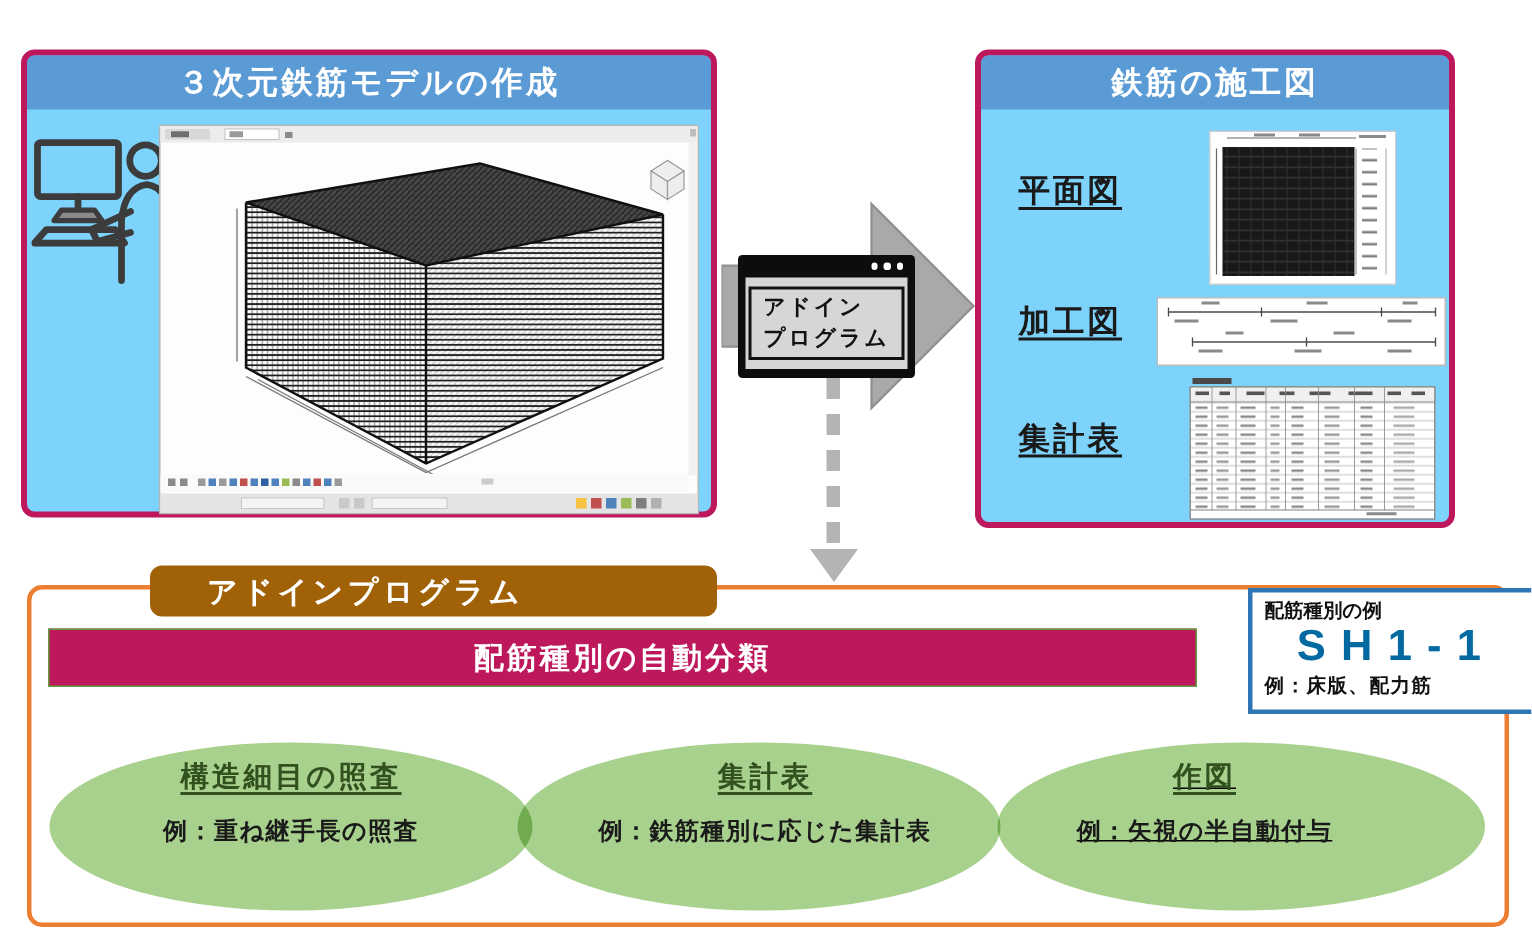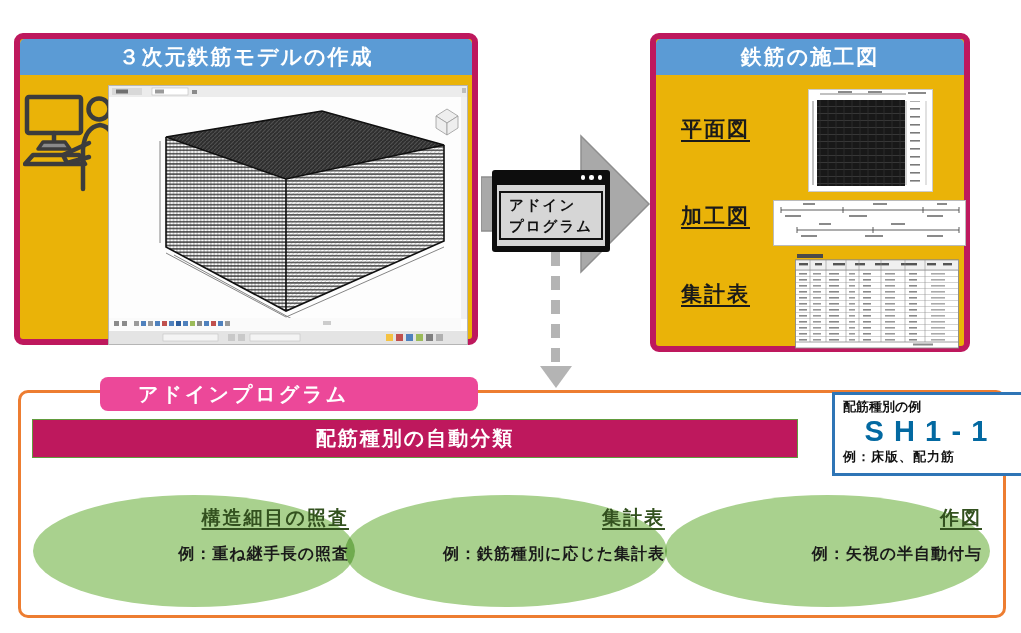--- a/index.html
+++ b/index.html
@@ -1,21 +1,21 @@
 <!DOCTYPE html>
 <html><head>
 <meta charset="utf-8">
 <style>
   * { margin:0; padding:0; box-sizing:border-box; }
   html,body { background:#ffffff; }
   body { font-family:"Liberation Sans","DejaVu Sans",sans-serif; }
   .stage { position:relative; width:1021px; height:633px; background:#ffffff; overflow:hidden; }
 
   
-  .panel-blue { position:absolute; background:#eab308; border:6px solid #be185d; border-radius:9px; }
+  .panel-blue { position:absolute; background:#7dd3fc; border:4px solid #be185d; border-radius:9px; }
   .panel-blue .hdr { height:36px; background:#5b9bd5; border-radius:5px 5px 0 0;
     display:flex; align-items:center; justify-content:center;
     color:#ffffff; font-weight:bold; font-size:21px; letter-spacing:2px; }
   #model-panel { left:14px; top:33px; width:464px; height:312px; }
   #drawings-panel { left:650px; top:33px; width:320px; height:319px; }
 
   
   .person-icon { position:absolute; left:3px; top:50px; width:98px; height:112px; }
 
   
@@ -43,41 +43,41 @@
 
   .dash-line { position:absolute; left:551px; top:252px; width:9px; height:116px;
     background:repeating-linear-gradient(to bottom,#b4b4b4 0 14px,transparent 14px 24px); z-index:2; }
   .dash-head { position:absolute; left:540px; top:366px; width:0; height:0; z-index:2;
     border-left:16px solid transparent; border-right:16px solid transparent; border-top:22px solid #b4b4b4; }
 
   
   #addin-panel { position:absolute; left:18px; top:390px; width:988px; height:228px;
     background:#ffffff; border:3px solid #ed7d31; border-radius:10px; }
   #addin-tab { position:absolute; left:100px; top:377px; width:378px; height:34px;
-    background:#ec4899; border-radius:8px; z-index:3;
+    background:#a16207; border-radius:8px; z-index:3;
     display:flex; align-items:center; padding-left:38px;
     color:#ffffff; font-weight:bold; font-size:20px; letter-spacing:3px; }
   #green-banner { position:absolute; left:11px; top:26px; width:766px; height:39px;
     background:#be185d; border:1px solid #619b3d;
     display:flex; align-items:center; justify-content:center;
     color:#ffffff; font-weight:bold; font-size:20px; letter-spacing:2px; }
   #example-box { position:absolute; left:787px; top:-1px; width:198px; height:84px;
     background:#ffffff; border:3px solid #2e75b6; z-index:5; padding:3px 8px;margin-left:24px; }
   #example-box .eb-heading { font-size:13px; font-weight:bold; color:#111111; }
   #example-box .eb-code { text-align:center; font-size:29px; font-weight:bold; color:#0369a1;
     letter-spacing:0.35em; line-height:1.1; }
   #example-box .eb-note { text-align:left; font-size:13px; font-weight:bold; color:#111111; letter-spacing:1px; }
 
   .ellipse { position:absolute; height:112px; border-radius:50%;
     background:#a9d18e; mix-blend-mode:multiply; }
   #ellipse-0 { left:12px;  top:102px; width:322px; }
   #ellipse-1 { left:324px; top:102px; width:322px; }
   #ellipse-2 { left:644px; top:102px; width:325px; }
-  .feature { position:absolute; top:112px; width:310px; text-align:right; z-index:2; }
-  #feature-0 { left:18px; } #feature-1 { left:334px; } #feature-2 { left:651px; }
+  .feature { position:absolute; top:112px; width:310px; text-align:center; z-index:2; }
+  #feature-0 { left:18px; } #feature-1 { left:334px; } #feature-2 { left:627px;text-decoration:underline; }
   .feature .f-title { font-size:19px; font-weight:bold; color:#33511f; letter-spacing:2px;
     text-decoration:underline; text-underline-offset:4px; text-decoration-thickness:2px; }
   .feature .f-example { margin-top:13px; font-size:16px; font-weight:bold; color:#1a1a1a; letter-spacing:1px; }
 </style>
 </head>
 <body>
 
 <div class="stage">
 
   <div class="panel-blue" id="model-panel">

